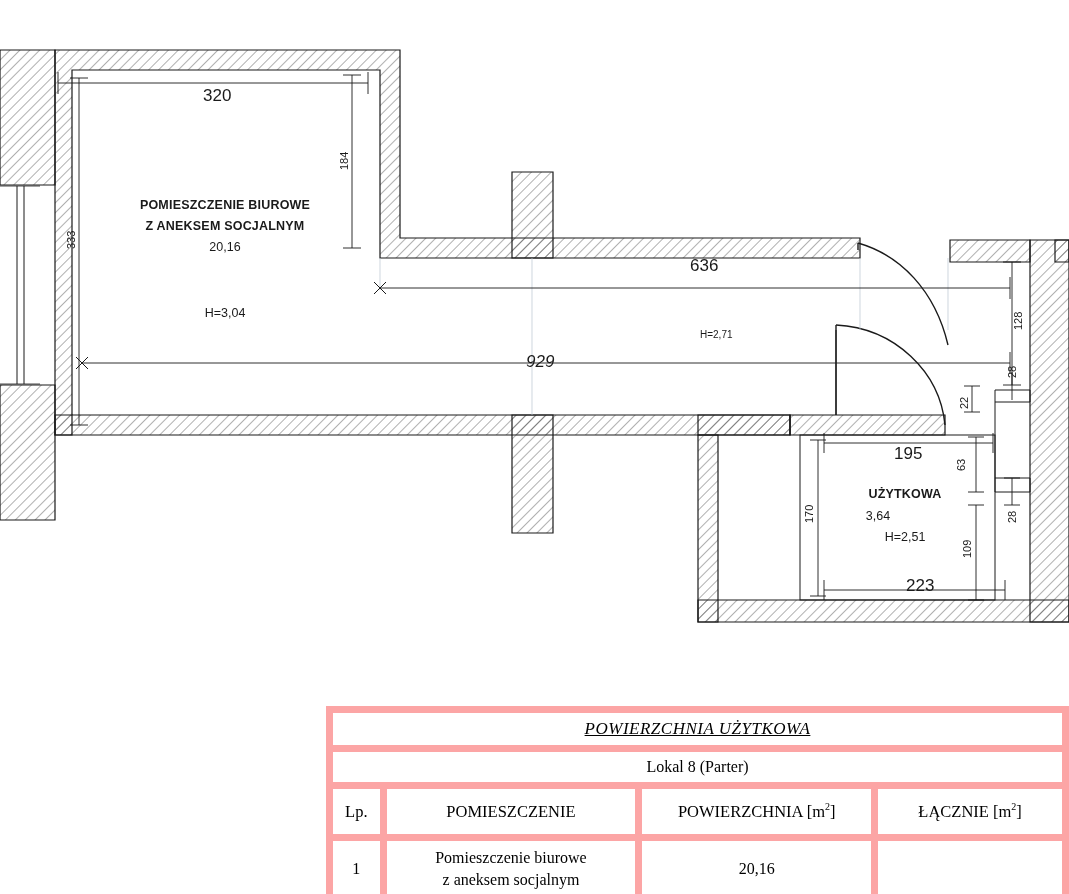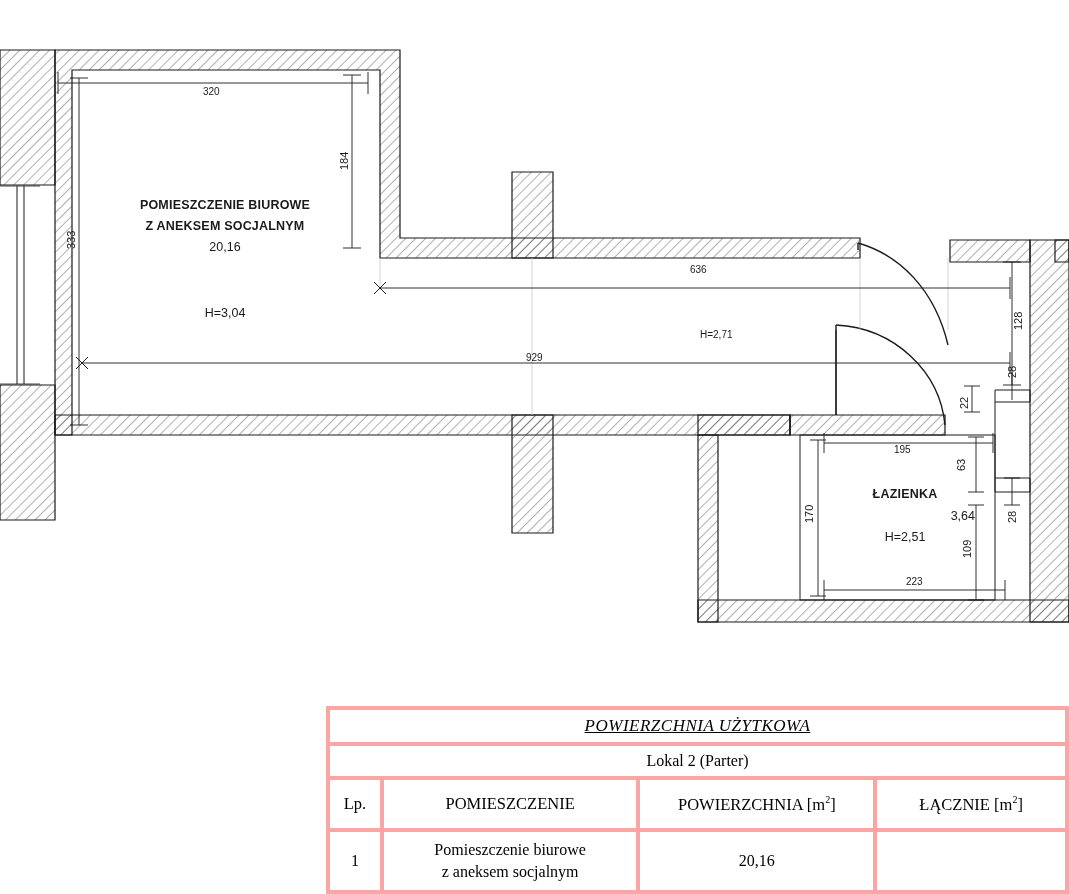--- a/index.html
+++ b/index.html
@@ -28,21 +28,21 @@
     font-size: 12.5px;
     font-weight: bold;
     letter-spacing: .2px;
     text-align: center;
   }
   .room-val {
     font-size: 12.5px;
     text-align: center;
   }
   .dim {
-    font-size: 10px;
+    font-size: 17px;
     color: #1a1a1a;
   }
   .dim-v {
     font-size: 11px;
     color: #1a1a1a;
     transform: rotate(-90deg);
     transform-origin: 50% 50%;
   }
   .h-label {
     font-size: 10px;
@@ -54,21 +54,21 @@
     left: 326px; top: 706px;
     width: 760px;
   }
   table.area-table {
     border-collapse: collapse;
     width: 743px;
     font-family: "Liberation Serif", serif;
     color: #000;
   }
   table.area-table td, table.area-table th {
-    border: 4px solid #fca5a5;
+    border: 7px solid #fca5a5;
     text-align: center;
     vertical-align: middle;
     padding: 6px 4px;
     font-weight: normal;
   }
   .t-title {
     font-weight: bold;
     font-style: italic;
     font-size: 17px;
     text-decoration: underline;
@@ -226,50 +226,50 @@
     <line x1="76" y1="357" x2="88" y2="369"></line>
     <line x1="76" y1="369" x2="88" y2="357"></line>
   </g>
 </svg>
 
 <div class="lbl room-name" style="left:125px; top:198px; width:200px;">POMIESZCZENIE BIUROWE</div>
 <div class="lbl room-name" style="left:125px; top:219px; width:200px;">Z ANEKSEM SOCJALNYM</div>
 <div class="lbl room-val" style="left:125px; top:240px; width:200px;">20,16</div>
 <div class="lbl room-val" style="left:125px; top:259px; width:200px;margin-top:47px;">H=3,04</div>
 
-<div class="lbl room-name" style="left:835px; top:487px; width:140px;">ŁAZIENKA</div>
-<div class="lbl room-val" style="left:835px; top:509px; width:140px;text-align:right;">3,64</div>
+<div class="lbl room-name" style="left:835px; top:487px; width:140px;">UŻYTKOWA</div>
+<div class="lbl room-val" style="left:808px; top:509px; width:140px;">3,64</div>
 <div class="lbl room-val" style="left:835px; top:530px; width:140px;">H=2,51</div>
 
 <div class="lbl h-label" style="left:700px; top:329px;">H=2,71</div>
 
 <div class="lbl dim" style="left:203px; top:86px;">320</div>
-<div class="lbl dim" style="left:690px; top:264px;">636</div>
-<div class="lbl dim" style="left:526px; top:352px;">929</div>
+<div class="lbl dim" style="left:690px; top:256px;">636</div>
+<div class="lbl dim" style="left:526px; top:352px;font-style:italic;">929</div>
 <div class="lbl dim" style="left:894px; top:444px;">195</div>
 <div class="lbl dim" style="left:906px; top:576px;">223</div>
 
 <div class="lbl dim-v" style="left:330px; top:150px; width:28px;">184</div>
 <div class="lbl dim-v" style="left:57px;  top:229px; width:28px;">333</div>
 <div class="lbl dim-v" style="left:1004px;top:310px; width:28px;">128</div>
 <div class="lbl dim-v" style="left:1000px;top:360px; width:24px;">28</div>
 <div class="lbl dim-v" style="left:952px; top:391px; width:24px;">22</div>
 <div class="lbl dim-v" style="left:949px; top:453px; width:24px;">63</div>
 <div class="lbl dim-v" style="left:1000px;top:505px; width:24px;">28</div>
 <div class="lbl dim-v" style="left:795px; top:503px; width:28px;">170</div>
 <div class="lbl dim-v" style="left:953px; top:538px; width:28px;">109</div>
 
 <div id="table-wrap">
   <table class="area-table">
     <tbody>
       <tr>
         <td class="t-title" colspan="4">POWIERZCHNIA UŻYTKOWA</td>
       </tr>
       <tr>
-        <td class="t-sub" colspan="4">Lokal 2 (Parter)</td>
+        <td class="t-sub" colspan="4">Lokal 8 (Parter)</td>
       </tr>
       <tr class="t-head">
         <td class="col-lp">Lp.</td>
         <td class="col-name">POMIESZCZENIE</td>
         <td class="col-area"><span>POWIERZCHNIA [m</span><sup>2</sup><span>]</span></td>
         <td class="col-total"><span>ŁĄCZNIE [m</span><sup>2</sup><span>]</span></td>
       </tr>
       <tr class="t-body">
         <td>1</td>
         <td>

